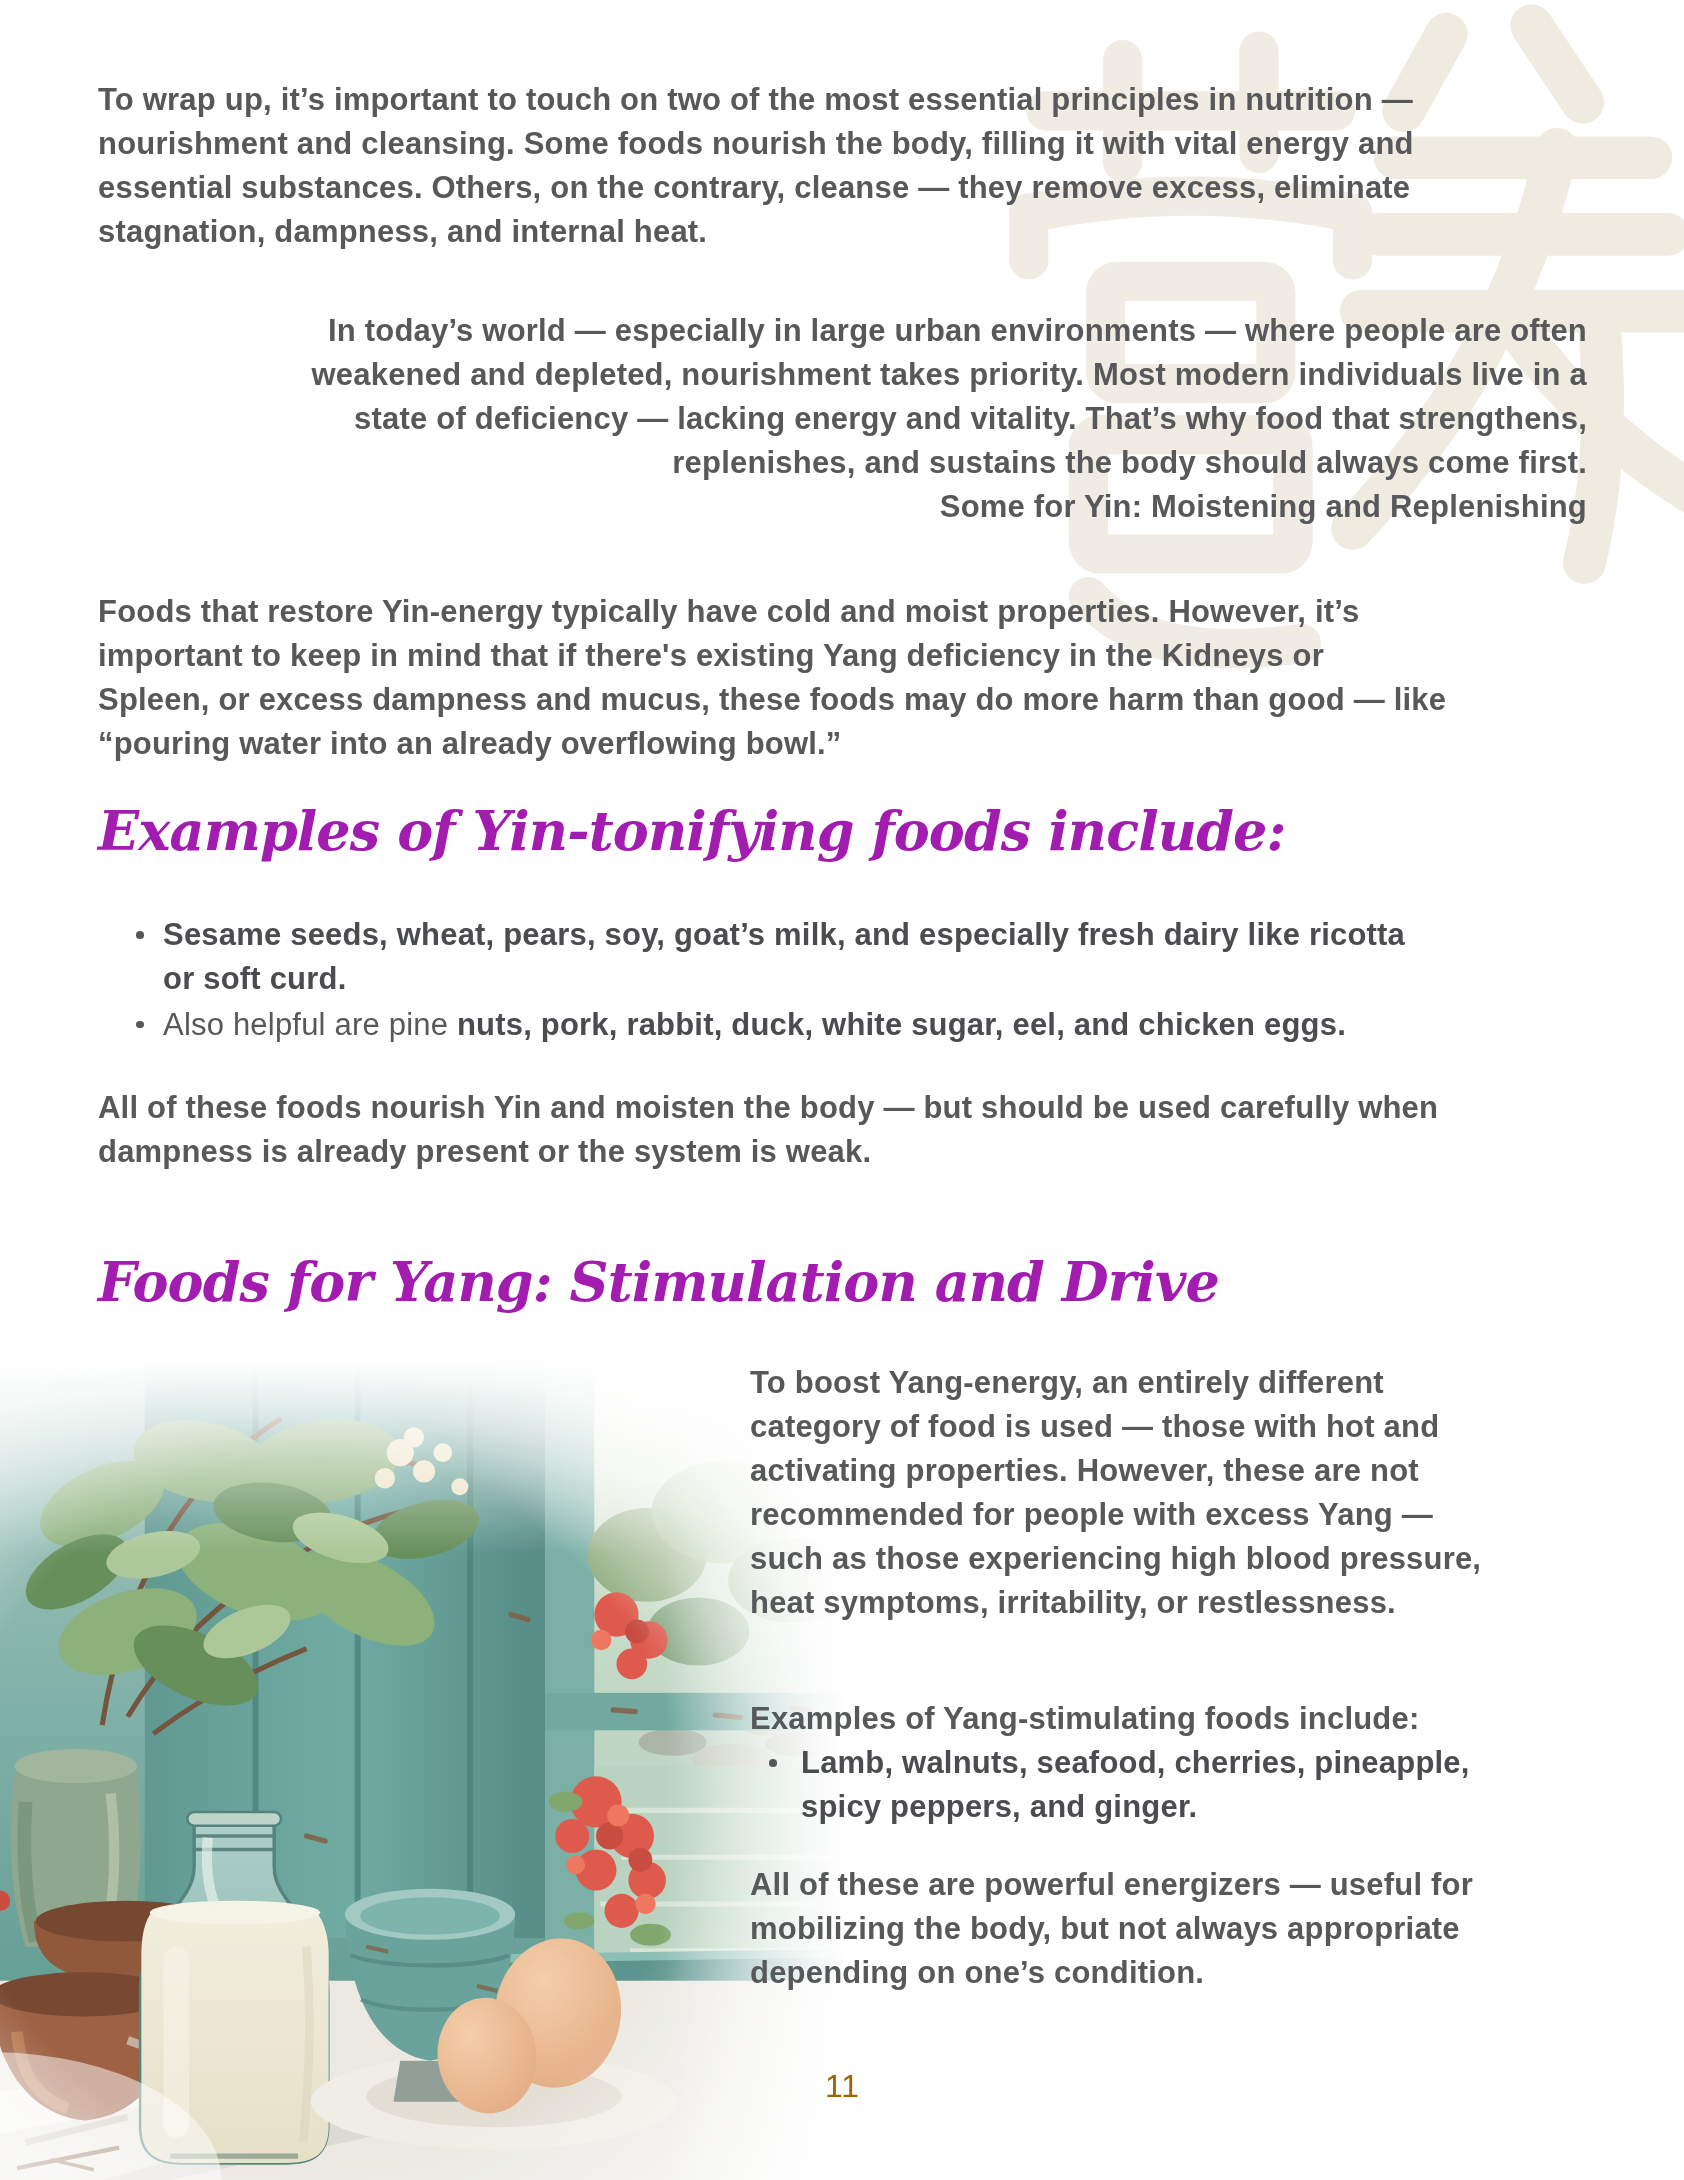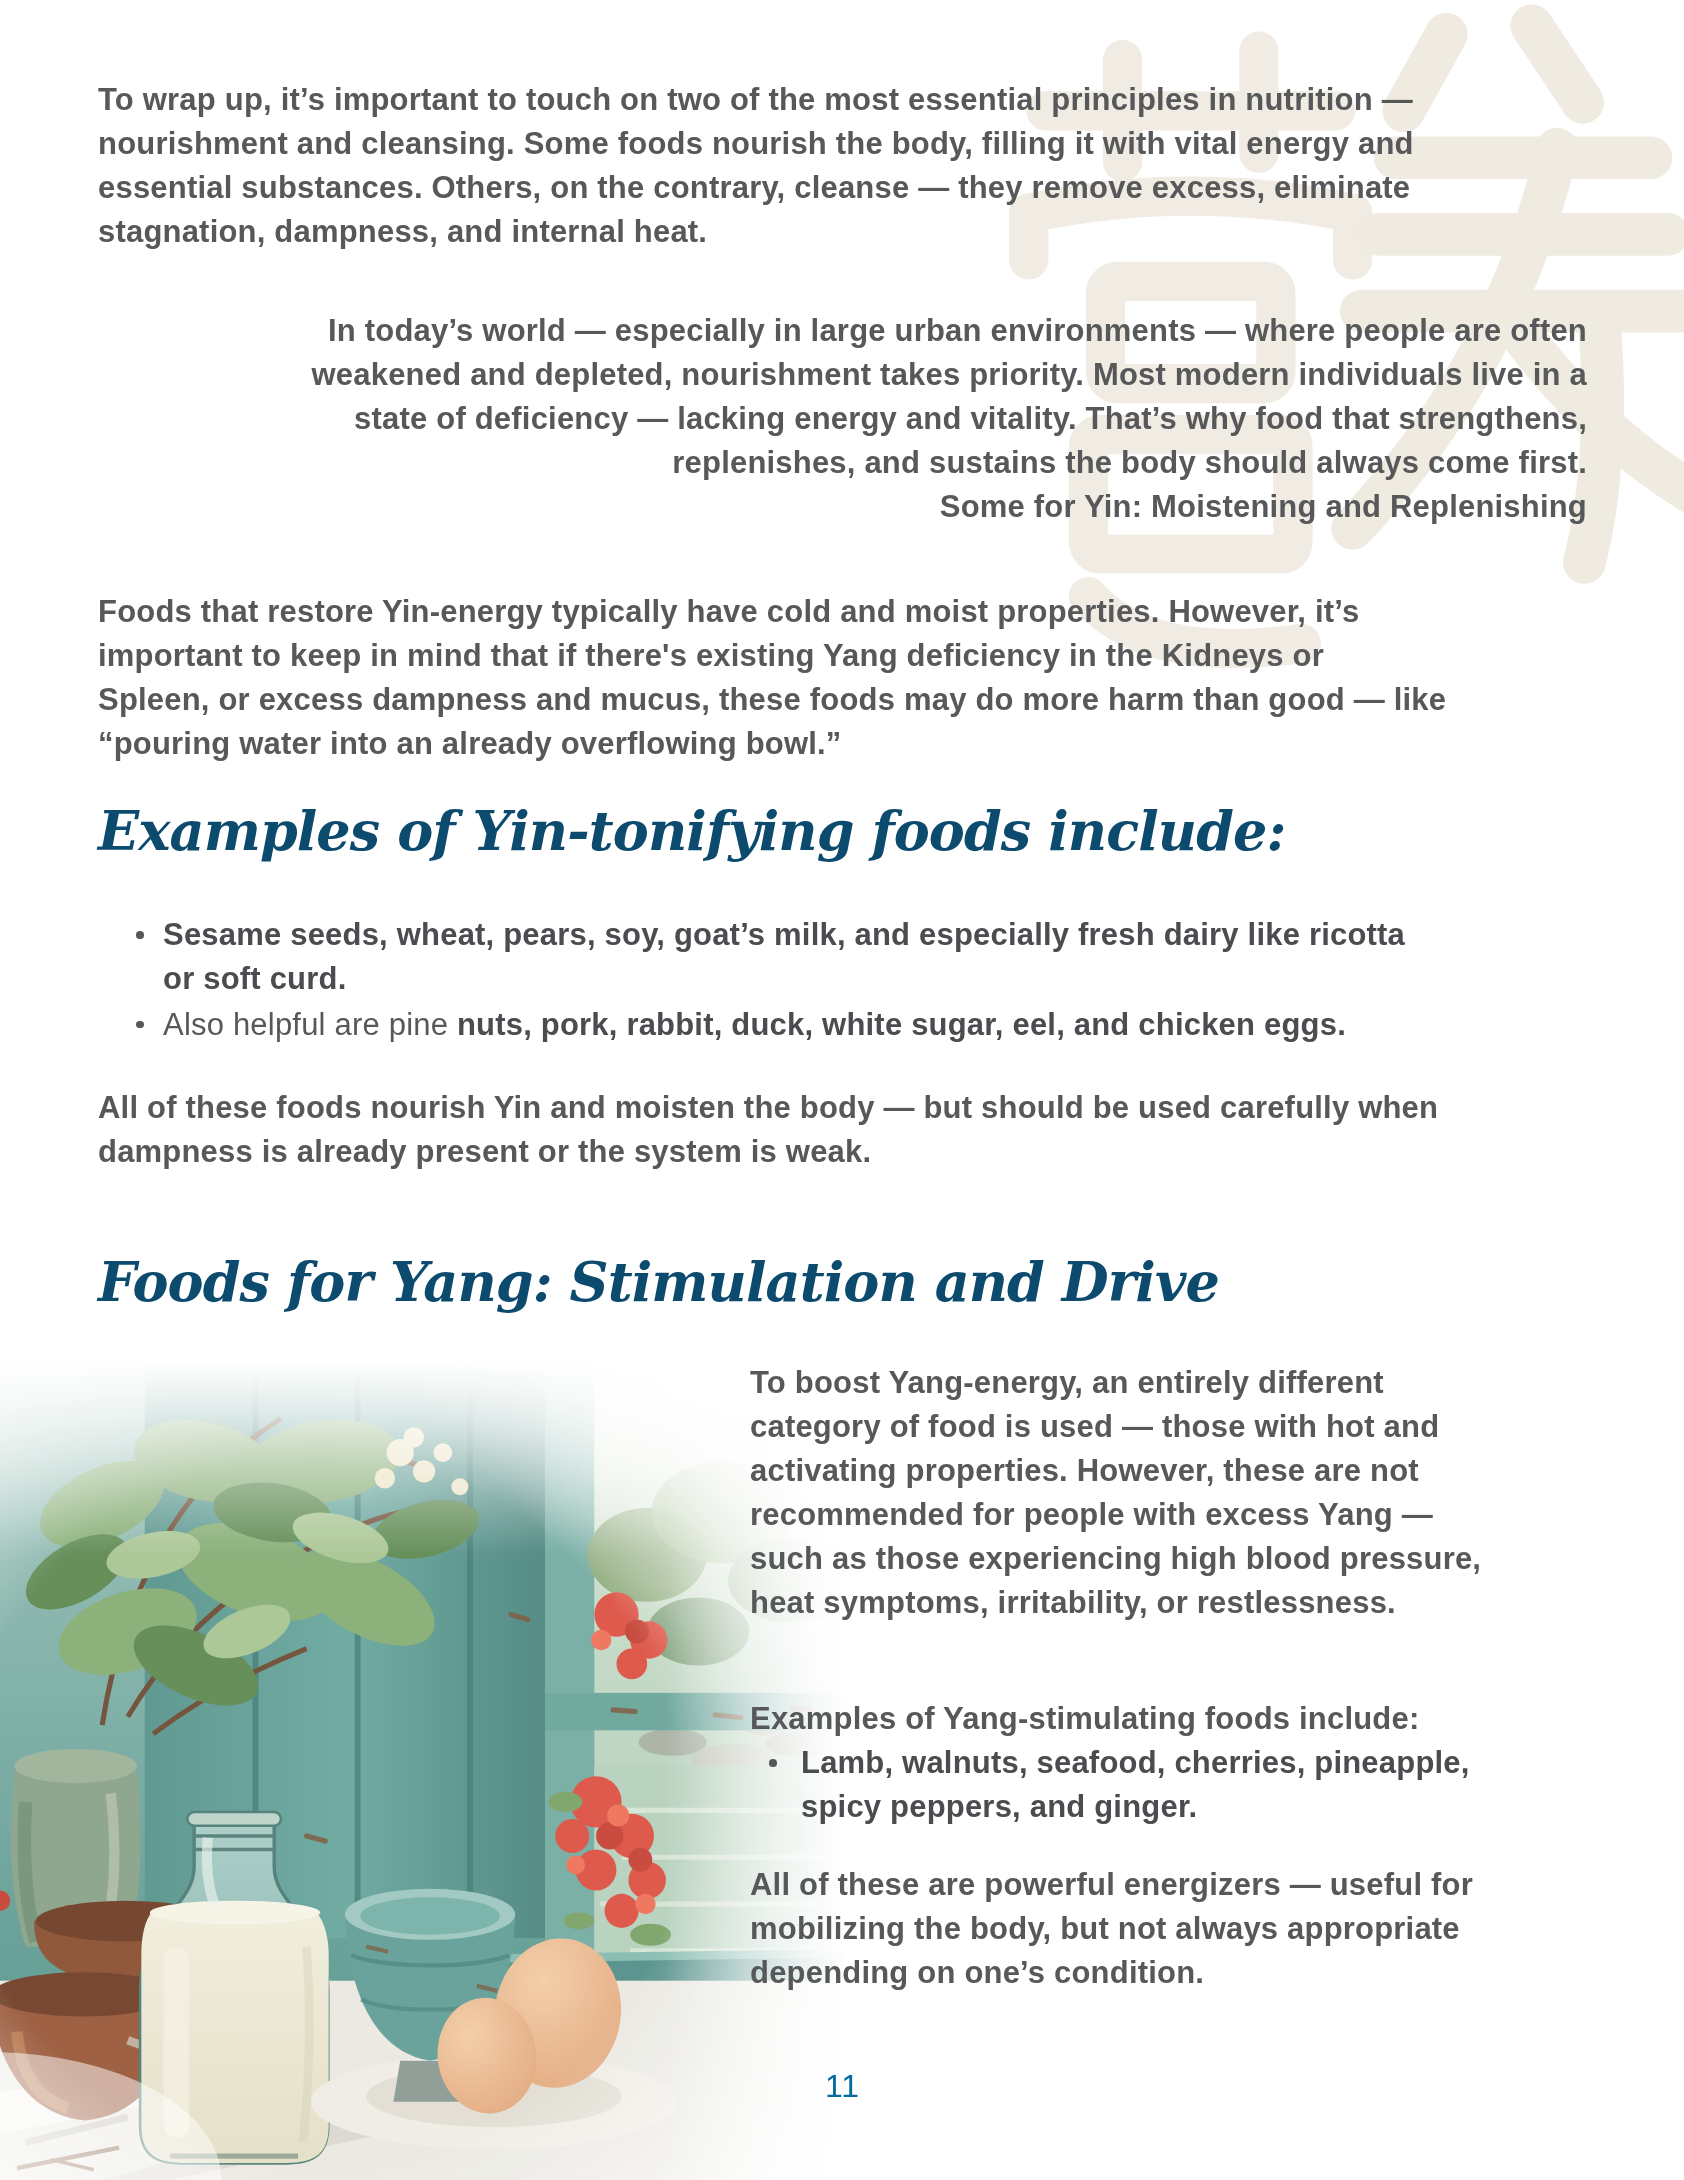--- a/index.html
+++ b/index.html
@@ -14,21 +14,21 @@
   .body {
     white-space:pre-line; font-size:31px; line-height:44px; letter-spacing:0.2px;
     color:#57585a; margin:0;font-weight:bold;
   }
   .body b, .li-bold { font-weight:700; color:#4a4c4f; }
   .p1 { margin-bottom:55px; }
   .p2 { margin-bottom:61px;text-align:right; }
   .block { display:block; }
   .script-heading {
     font-family:"DejaVu Serif","Liberation Serif",serif; font-style:italic; font-weight:700;
-    font-size:54px; line-height:66px; letter-spacing:-0.9px; color:#0c4a6e; margin:32px 0 49px 0;
+    font-size:54px; line-height:66px; letter-spacing:-0.9px; color:#a21caf; margin:32px 0 49px 0;
   }
   .script-heading.yang { margin:75px 0 0 0; }
   ul.bullets { list-style:none; margin:0; padding:0; }
   ul.bullets li {
     position:relative; padding-left:65px; white-space:pre-line;
     font-size:31px; line-height:44px; letter-spacing:0.2px; color:#57585a; margin:0 0 1.7px 0;
   }
   ul.bullets li::before {
     content:""; position:absolute; left:38px; top:18px; width:7.7px; height:7.7px;
     border-radius:50%; background:#56575b;
@@ -39,21 +39,21 @@
   .yang-label { margin-top:72px; }
   .yang-col ul.bullets li { padding-left:51px; }
   .yang-col ul.bullets li::before { left:19px; }
   .yang-closing { margin-top:34px; }
   
   .illustration-box { position:absolute; left:0; top:1359px; width:843px; height:821px; z-index:1; }
   .illustration-box svg { display:block; width:100%; height:100%; }
   
   .page-number {
     position:absolute; left:0; right:0; top:2068px; z-index:2; text-align:center;
-    font-size:32px; letter-spacing:0.9px; color:#0369a1;
+    font-size:32px; letter-spacing:0.9px; color:#a16207;
   }
 </style>
 </head>
 <body>
 
 <div class="page">
 
   <svg class="watermark" viewBox="0 0 900 840" aria-hidden="true">
     <g stroke="#f1ece3" stroke-width="46" stroke-linecap="round" fill="none">
       <path d="M150,130 H490"></path>

